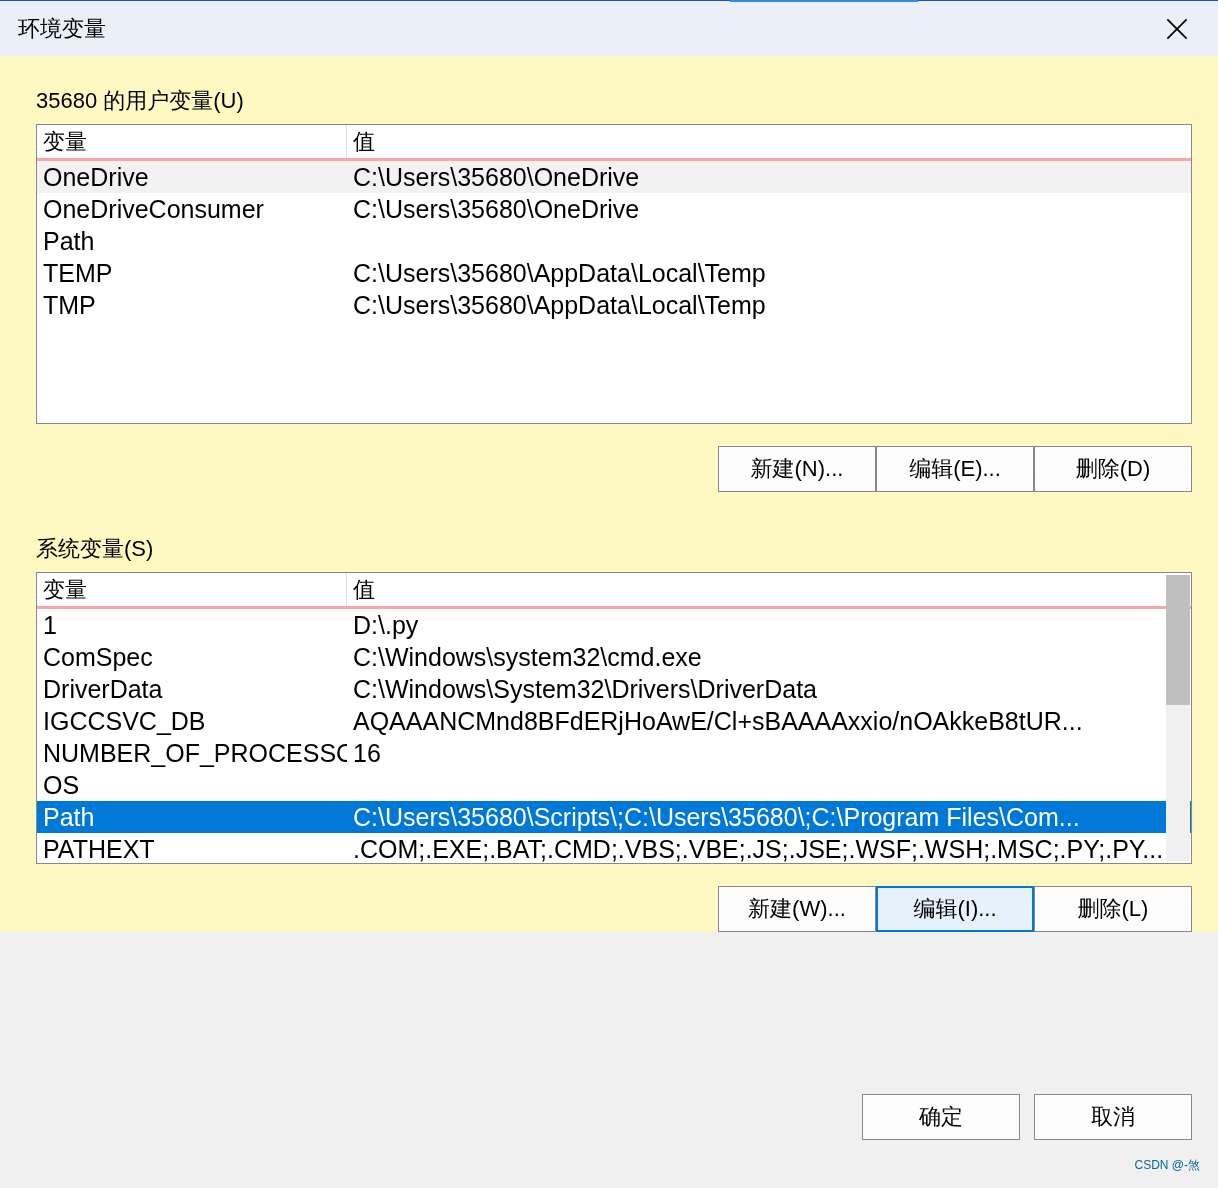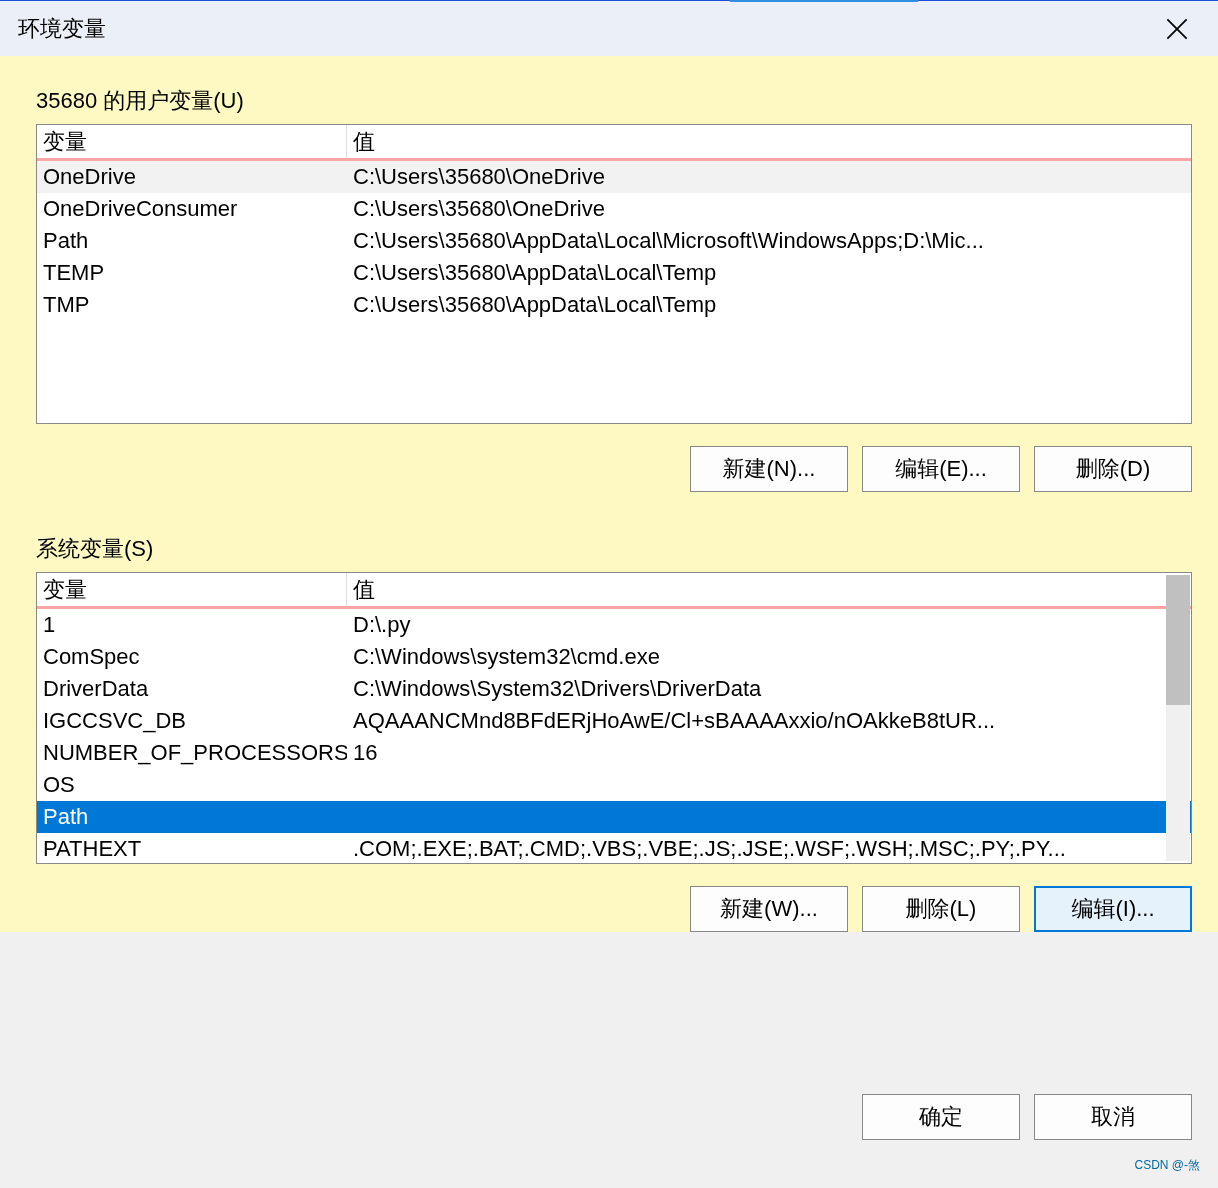--- a/index.html
+++ b/index.html
@@ -55,31 +55,30 @@
       border-bottom: 3px solid #fca5a5;
       align-items: center;
       font-size: 22px;
     }
     .col-var { width: 310px; padding-left: 6px; border-right: 1px solid #e0e0e0; height:100%; display:flex; align-items:center;}
     .col-val { flex: 1; padding-left: 6px; height:100%; display:flex; align-items:center;}
     .list-rows { }
     .row {
       display: flex;
       height: 32px;
-      font-size: 22px;
+      font-size: 25px;
       align-items: center;
     }
     .row .cell-var { width: 310px; padding-left: 6px; white-space: nowrap; overflow: hidden; }
     .row .cell-val { flex: 1; padding-left: 6px; white-space: nowrap; overflow: hidden; text-overflow: ellipsis; }
     .row.shaded { background: #f2f2f2; }
     .row.selected { background: #0078d7; color: #fff; }
     .button-row {
       display: flex;
       justify-content: flex-end;
-      gap: 14px;
       margin-bottom: 42px;
     }
     .btn {
       width: 158px;
       height: 46px;
       background: #fdfdfd;
       border: 1px solid #888;
       font-size: 22px;
       display: flex;
       align-items: center;
@@ -154,21 +153,20 @@
         <div class="row shaded">
           <div class="cell-var">OneDrive</div>
           <div class="cell-val">C:\Users\35680\OneDrive</div>
         </div>
         <div class="row">
           <div class="cell-var">OneDriveConsumer</div>
           <div class="cell-val">C:\Users\35680\OneDrive</div>
         </div>
         <div class="row">
           <div class="cell-var">Path</div>
-          <div class="cell-val">C:\Users\35680\AppData\Local\Microsoft\WindowsApps;D:\Mic...</div>
         </div>
         <div class="row">
           <div class="cell-var">TEMP</div>
           <div class="cell-val">C:\Users\35680\AppData\Local\Temp</div>
         </div>
         <div class="row">
           <div class="cell-var">TMP</div>
           <div class="cell-val">C:\Users\35680\AppData\Local\Temp</div>
         </div>
       </div>
@@ -204,34 +202,35 @@
         </div>
         <div class="row">
           <div class="cell-var">NUMBER_OF_PROCESSORS</div>
           <div class="cell-val">16</div>
         </div>
         <div class="row">
           <div class="cell-var">OS</div>
         </div>
         <div class="row selected">
           <div class="cell-var">Path</div>
+          <div class="cell-val">C:\Users\35680\Scripts\;C:\Users\35680\;C:\Program Files\Com...</div>
         </div>
         <div class="row">
           <div class="cell-var">PATHEXT</div>
           <div class="cell-val">.COM;.EXE;.BAT;.CMD;.VBS;.VBE;.JS;.JSE;.WSF;.WSH;.MSC;.PY;.PY...</div>
         </div>
       </div>
     <div class="scrollbar">
       <div class="scroll-thumb"></div>
     </div>
   </div>
   <div class="button-row" style="margin-bottom:0">
     <div class="btn">新建(W)...</div>
+    <div class="btn focus">编辑(I)...</div>
     <div class="btn">删除(L)</div>
-    <div class="btn focus">编辑(I)...</div>
   </div>
 
 </div>
 
 <div class="bottom-buttons">
   <div class="btn">确定</div>
   <div class="btn">取消</div>
 </div>
 
 <div class="watermark">CSDN @-煞</div>

